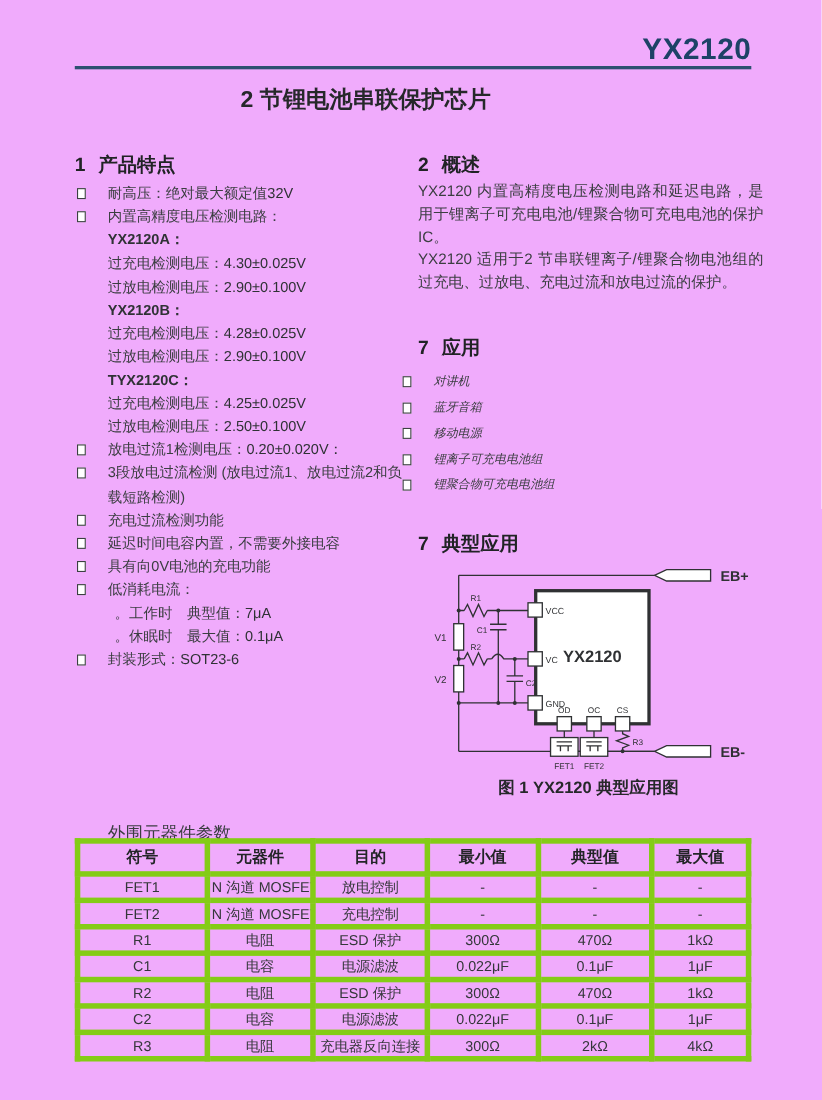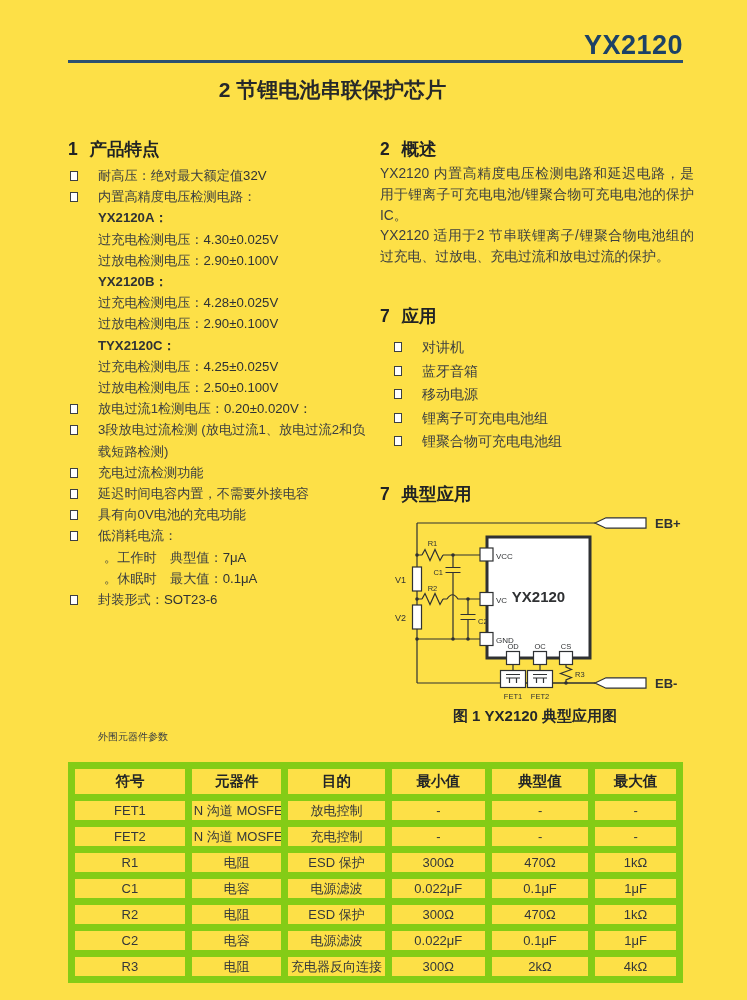--- a/index.html
+++ b/index.html
@@ -1,16 +1,16 @@
 <!DOCTYPE html>
 <html><head>
 <meta charset="utf-8">
 <style>
   html,body{margin:0;padding:0;background:#fff;}
-  .page{position:relative;width:747px;height:1000px;background:#fde047;overflow:hidden;
+  .page{position:relative;width:747px;height:1000px;background:#f0abfc;overflow:hidden;
         font-family:"Liberation Sans","DejaVu Sans",sans-serif;color:#3b3e41;}
   
   .brand{position:absolute;top:30px;left:68px;width:615px;text-align:right;
          font-size:27px;font-weight:bold;color:#1d4266;letter-spacing:.5px;}
   .rule{position:absolute;top:60px;left:68px;width:615px;height:3px;background:#2c5170;}
   .doc-title{position:absolute;top:76px;left:0;width:665px;text-align:center;
              font-size:21px;font-weight:bold;color:#26282a;}
   
   .sec-h{position:absolute;font-size:17.5px;font-weight:bold;color:#212325;word-spacing:7px;}
   #h1{top:137px;left:68px;}
@@ -23,30 +23,30 @@
   .fl .bullet{position:absolute;left:2px;top:6px;width:6px;height:8px;
               border:1.6px solid #3c3f42;background:#fff;}
   .fl.deep{padding-left:36px;}
   .val{font-weight:400;color:#2f3235;}
   .model{font-weight:600;color:#2f3235;}
   
   .overview{position:absolute;top:164px;left:380px;width:314px;font-size:13.8px;
             line-height:20.8px;text-align:justify;}
   .overview p{margin:0;}
   
-  .apps{position:absolute;top:336px;left:392px;width:300px;font-size:14px;line-height:23.5px;}
+  .apps{position:absolute;top:336px;left:364px;width:300px;font-size:11px;line-height:23.5px;font-style:italic;}
   
   .circuit{position:absolute;top:512px;left:385px;}
   .fig-cap{position:absolute;top:707px;left:370px;width:330px;text-align:center;
            font-size:15px;font-weight:bold;color:#26282a;}
   
-  .tbl-label{position:absolute;top:730px;left:98px;font-size:10px;color:#3b3e41;}
+  .tbl-label{position:absolute;top:748px;left:98px;font-size:16px;color:#3b3e41;}
   table.params{position:absolute;top:762px;left:68px;width:615px;border-collapse:collapse;
                font-size:13px;color:#34373a;table-layout:fixed;}
-  table.params th,table.params td{border:7px solid #84cc16;text-align:center;
+  table.params th,table.params td{border:5px solid #84cc16;text-align:center;
                padding:0 2px;overflow:hidden;white-space:nowrap;}
   table.params th{height:25px;font-size:14.5px;font-weight:bold;color:#232527;}
   table.params td{height:19px;}
   .c1{width:19.5%;} .c2{width:15.8%;} .c3{width:17%;} .c4{width:16.5%;} .c5{width:17%;} .c6{width:14.2%;}
   svg text{font-family:"Liberation Sans","DejaVu Sans",sans-serif;fill:#2f3133;}
 </style>
 </head>
 <body>
 
 <div class="page">

